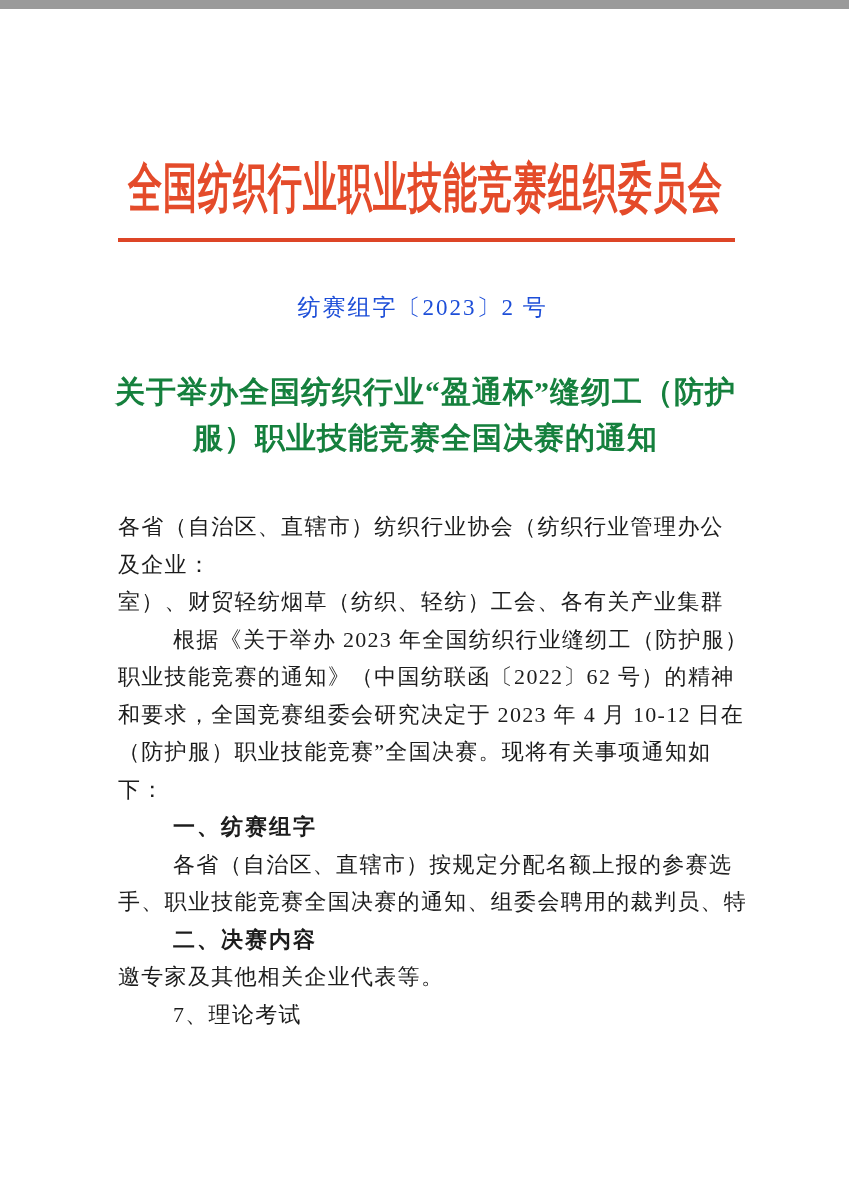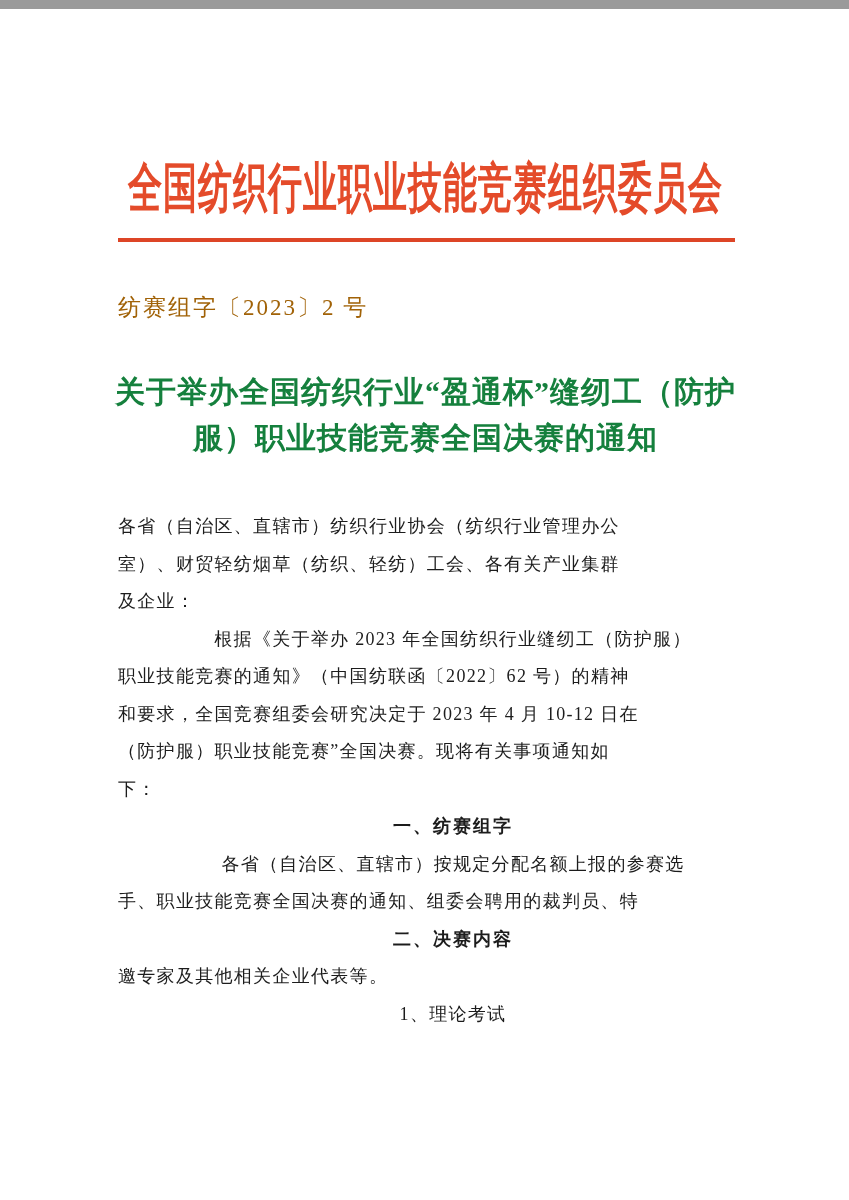--- a/index.html
+++ b/index.html
@@ -46,54 +46,54 @@
     top: 229px;
     height: 4px;
     background: #dd4526;
   }
   
   .doc-number {
     position: absolute;
     left: 118px;
     right: 122px;
     top: 283px;
-    text-align: left;
+    text-align: center;
     font-size: 23px;
     letter-spacing: 2px;
-    color: #a16207;
+    color: #1d4ed8;
   }
   
   .doc-title {
     position: absolute;
     left: 100px;
     right: 98px;
     top: 360px;
     text-align: center;
     font-size: 30px;
     font-weight: bold;
     line-height: 46px;
     letter-spacing: 1px;
     color: #15803d;
   }
   
   .body-text {
     position: absolute;
     left: 118px;
     right: 116px;
     top: 499px;
-    font-size: 18px;
+    font-size: 22px;
     color: #1c1c1c;
   }
   .body-line {
     height: 37.5px;
     line-height: 37.5px;
     letter-spacing: 1.3px;
     white-space: nowrap;
   }
-  .body-line.indent { padding-left: 55px; text-align: center; }
+  .body-line.indent { padding-left: 55px; }
   .body-line.bold   { font-weight: bold; letter-spacing: 2px; }
 </style>
 </head>
 <body>
 
 <div class="page">
 
   <div class="letterhead">
     <span class="org-name">全国纺织行业职业技能竞赛组织委员会</span>
   </div>
@@ -102,28 +102,28 @@
 
   <div class="doc-number">纺赛组字〔2023〕2 号</div>
 
   <div class="doc-title">
     <div>关于举办全国纺织行业“盈通杯”缝纫工（防护</div>
     <div>服）职业技能竞赛全国决赛的通知</div>
   </div>
 
   <div class="body-text">
       <div class="body-line">各省（自治区、直辖市）纺织行业协会（纺织行业管理办公</div>
+      <div class="body-line">及企业：</div>
       <div class="body-line">室）、财贸轻纺烟草（纺织、轻纺）工会、各有关产业集群</div>
-      <div class="body-line">及企业：</div>
       <div class="body-line indent">根据《关于举办 2023 年全国纺织行业缝纫工（防护服）</div>
       <div class="body-line">职业技能竞赛的通知》（中国纺联函〔2022〕62 号）的精神</div>
       <div class="body-line">和要求，全国竞赛组委会研究决定于 2023 年 4 月 10-12 日在</div>
       <div class="body-line">（防护服）职业技能竞赛”全国决赛。现将有关事项通知如</div>
       <div class="body-line">下：</div>
       <div class="body-line indent bold">一、纺赛组字</div>
       <div class="body-line indent">各省（自治区、直辖市）按规定分配名额上报的参赛选</div>
       <div class="body-line">手、职业技能竞赛全国决赛的通知、组委会聘用的裁判员、特</div>
       <div class="body-line indent bold">二、决赛内容</div>
       <div class="body-line">邀专家及其他相关企业代表等。</div>
-      <div class="body-line indent">1、理论考试</div>
+      <div class="body-line indent">7、理论考试</div>
     </div>
 
 </div>
 
 </body></html>

